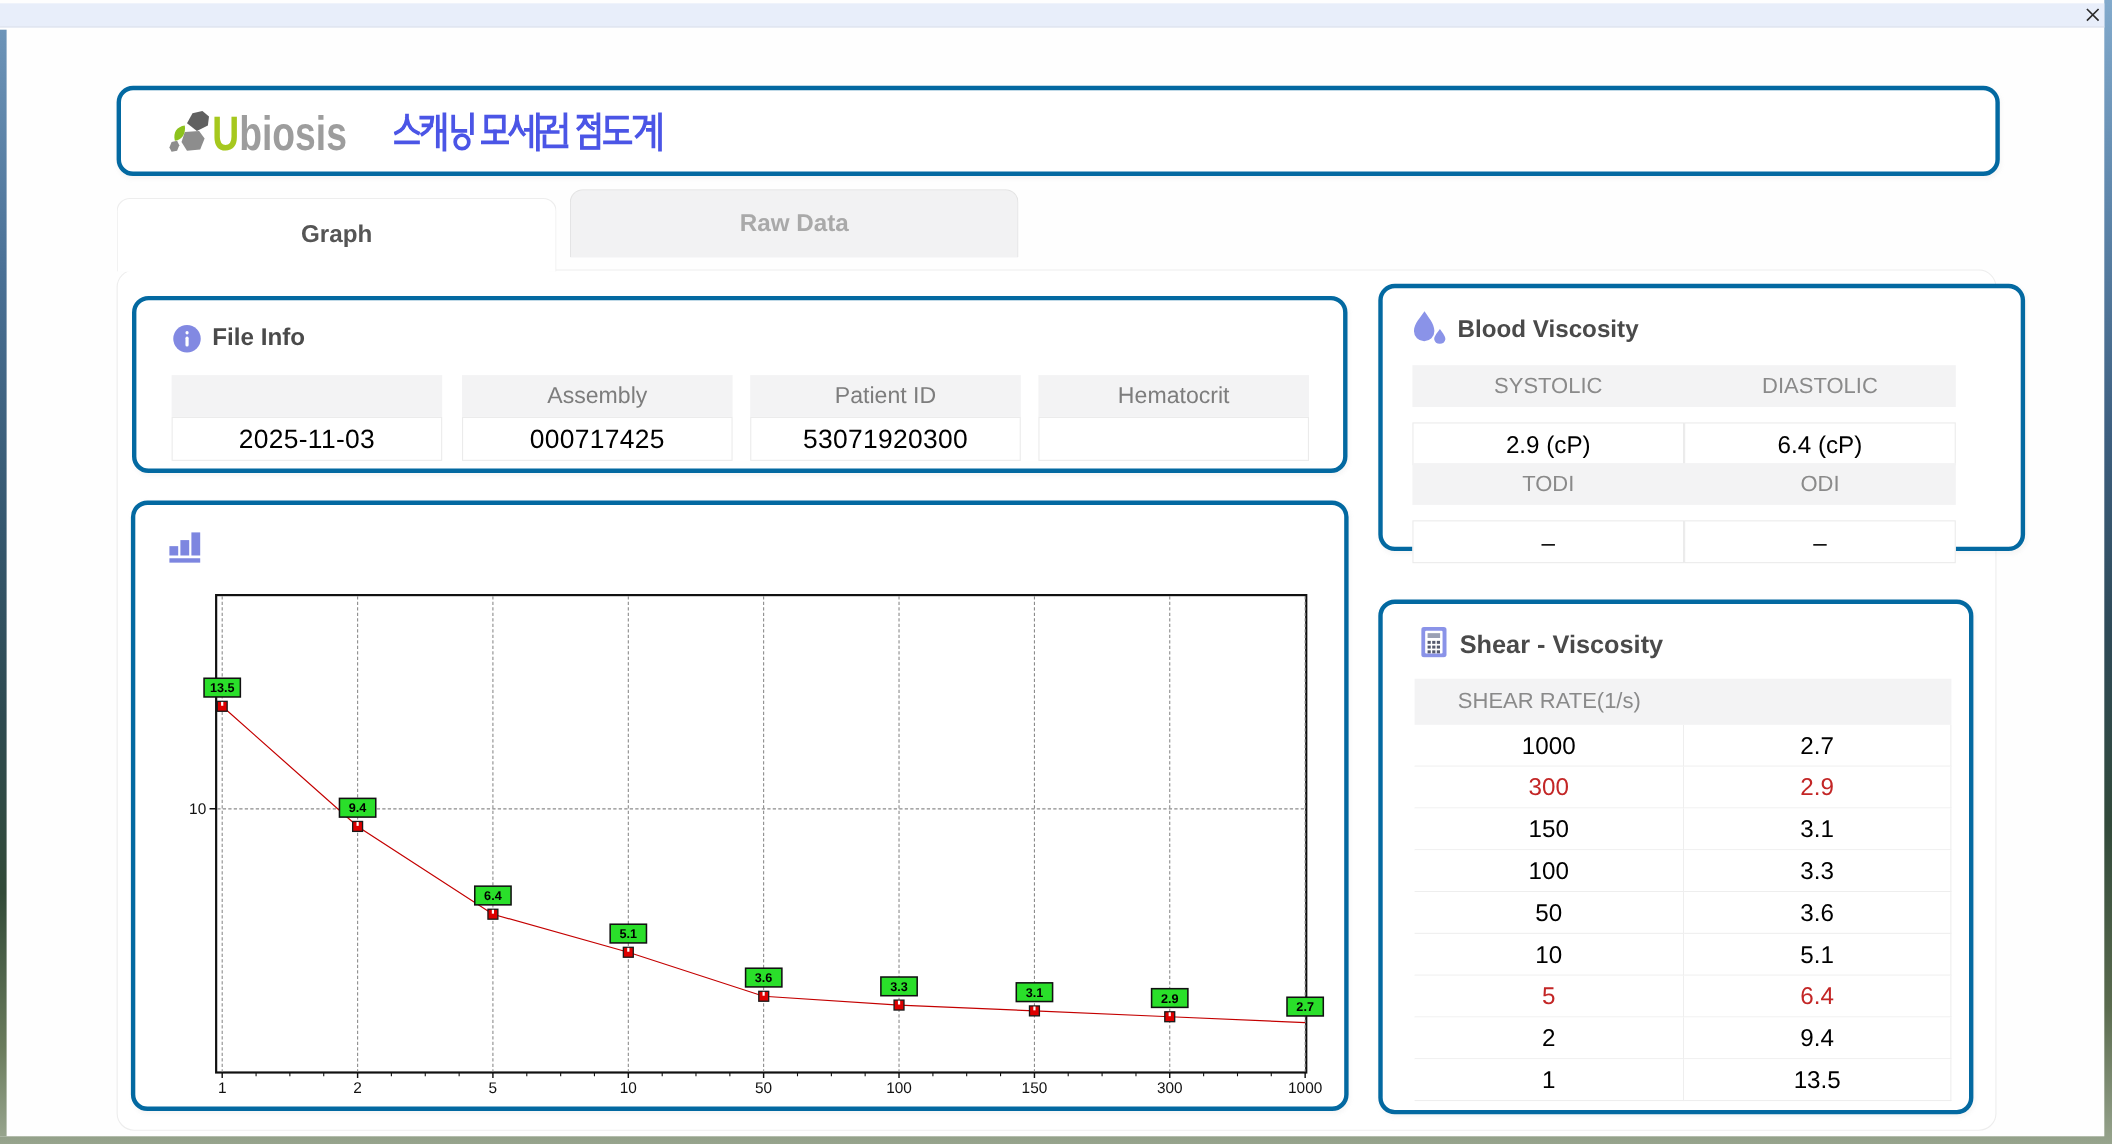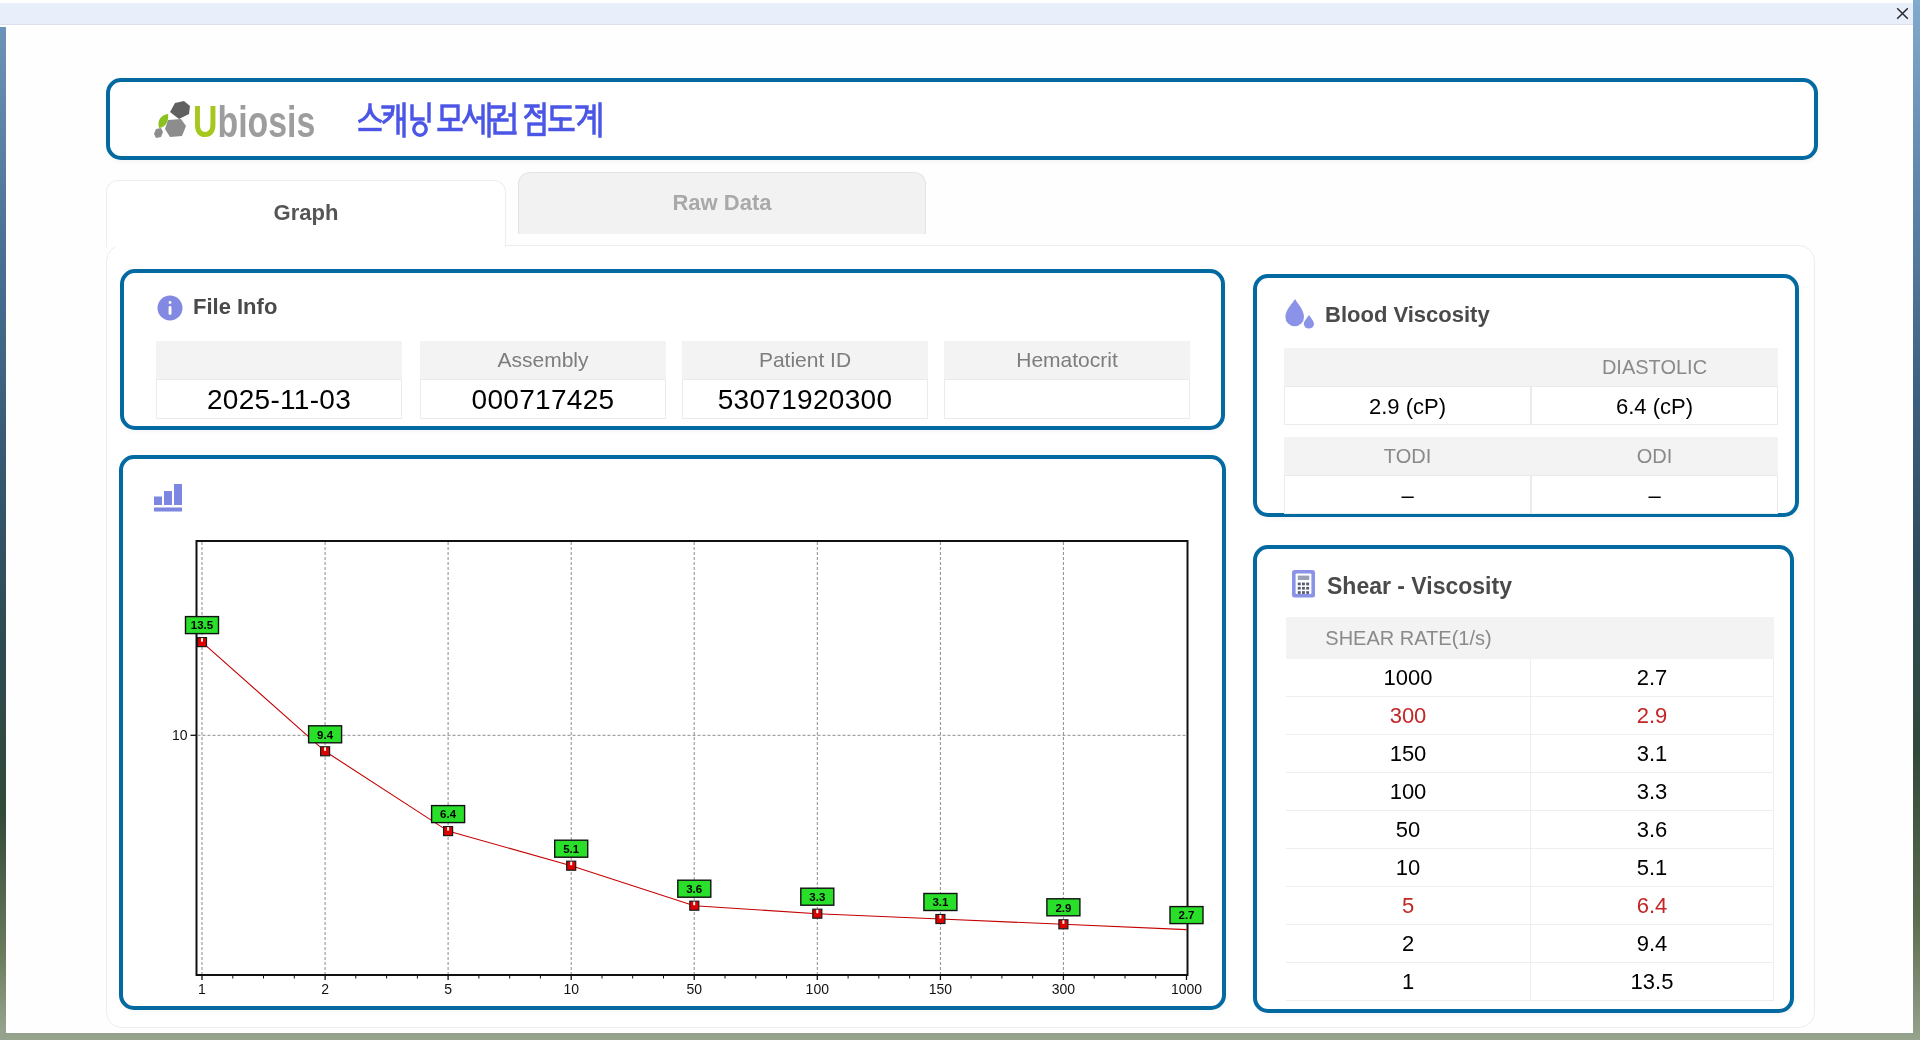--- a/index.html
+++ b/index.html
@@ -5,22 +5,22 @@
 html,body { width:1920px; height:1040px; overflow:hidden; font-family:"Liberation Sans", sans-serif; }
 body { background:linear-gradient(180deg,#82aacc 0%,#5e86ab 18%,#3d5f80 38%,#2e4a58 55%,#31493a 72%,#5a6b4e 88%,#97a48d 100%); position:relative; }
 #win { position:absolute; left:0; top:0; width:1913px; height:1033px; background:#fefefe; }
 #lstrip { position:absolute; left:0; top:27px; width:6px; height:1006px; background:linear-gradient(180deg,#6d94b8 0%,#4a7095 22%,#35576e 45%,#2e4a50 62%,#324a38 78%,#6a7b5c 92%,#97a48d 100%); }
 #topbar { position:absolute; left:0; top:3px; width:1913px; height:22px; background:#e8eefa; border-bottom:1px solid #dde1ec; }
 .card { position:absolute; background:#fff; border:4px solid #0369a1; border-radius:15px; box-shadow:1px 2px 4px rgba(180,180,180,0.12); }
 .abs { position:absolute; }
 .th { position:absolute; background:#f3f3f4; }
 .thx { position:absolute; color:#7d7d7d; font-size:21px; text-align:center; z-index:2; }
 .thx2 { position:absolute; color:#8a8a8a; font-size:20px; text-align:center; z-index:2; }
-.tv { position:absolute; background:#fff; border:1px solid #ebebeb; color:#000; font-size:28px; letter-spacing:0.3px; text-align:center; }
-.tvb { position:absolute; background:#fff; border:1px solid #ebebeb; color:#000; font-size:22px; text-align:center; }
+.tv { position:absolute; background:#fff; border:1px solid #ebebeb; color:#000; font-size:24px; letter-spacing:0.3px; text-align:center; }
+.tvb { position:absolute; background:#fff; border:1px solid #ebebeb; color:#000; font-size:22px; text-align:center;margin-top:14px; }
 .tv2 { position:absolute; background:#fff; border-bottom:1px solid #eeeeee; border-right:1px solid #eeeeee; color:#000; font-size:22px; text-align:center; }
 .tvr { position:absolute; background:#fff; border-bottom:1px solid #eeeeee; border-right:1px solid #eeeeee; color:#c32626; font-size:22px; text-align:center; }
 .title { position:absolute; font-weight:bold; color:#4a4a4a; font-size:22px; }
 </style></head>
 <body>
 <div id="win"></div>
 <div id="lstrip"></div>
 <div id="topbar"></div>
 <svg width="13" height="13" viewBox="0 0 13 13" style="position:absolute;left:1896px;top:7px">
 <path d="M1.2 1.2 L11.8 11.8 M11.8 1.2 L1.2 11.8" stroke="#2b2b2b" stroke-width="1.5"></path>
@@ -176,27 +176,28 @@
 <text x="694.3" y="441.9" font-size="11.5" font-weight="bold" fill="#000" text-anchor="middle">3.3</text>
 <rect x="800.9" y="434.5" width="33" height="17" fill="#2adf2a" stroke="#111" stroke-width="1.4"></rect>
 <text x="817.4" y="447.2" font-size="11.5" font-weight="bold" fill="#000" text-anchor="middle">3.1</text>
 <rect x="923.9" y="439.8" width="33" height="17" fill="#2adf2a" stroke="#111" stroke-width="1.4"></rect>
 <text x="940.4" y="452.5" font-size="11.5" font-weight="bold" fill="#000" text-anchor="middle">2.9</text>
 <rect x="1047.0" y="447.6" width="33" height="17" fill="#2adf2a" stroke="#111" stroke-width="1.4"></rect>
 <text x="1063.5" y="460.3" font-size="11.5" font-weight="bold" fill="#000" text-anchor="middle">2.7</text>
 </svg>
 </div>
 
-<div class="card" style="left:1253px;top:274px;width:546px;height:243px">
+<div class="card" style="left:1253px;top:258px;width:588px;height:243px">
 <svg width="30" height="34" viewBox="0 0 30 34" style="position:absolute;left:28px;top:20px">
 <path d="M10 1 C13 6 19 12 19 19 A9.3 9.3 0 0 1 0.4 19 C0.4 12 7 6 10 1 Z" fill="#8a93e8"></path>
 <path d="M24 17 C25.6 19.6 29 23 29 26.3 A5.2 5.2 0 0 1 18.8 26.3 C18.8 23 22.4 19.6 24 17 Z" fill="#8a93e8"></path>
 </svg>
 <div class="title" style="left:68px;top:24px">Blood Viscosity</div>
 <div class="th" style="left:27px;top:70px;width:494px;height:38px;line-height:38px"></div>
+<div class="thx2" style="left:27px;top:70px;width:247px;height:38px;line-height:38px">SYSTOLIC</div>
 <div class="thx2" style="left:274px;top:70px;width:247px;height:38px;line-height:38px">DIASTOLIC</div>
 <div class="tvb" style="left:27px;top:108px;width:247px;height:39px;line-height:39px">2.9&nbsp;(cP)</div>
 <div class="tvb" style="left:274px;top:108px;width:247px;height:39px;line-height:39px">6.4&nbsp;(cP)</div>
 <div class="th" style="left:27px;top:159px;width:494px;height:38px;line-height:38px"></div>
 <div class="thx2" style="left:274px;top:159px;width:247px;height:38px;line-height:38px">ODI</div>
 <div class="thx2" style="left:27px;top:159px;width:247px;height:38px;line-height:38px">TODI</div>
 <div class="tvb" style="left:27px;top:197px;width:247px;height:39px;line-height:39px">–</div>
 <div class="tvb" style="left:274px;top:197px;width:247px;height:39px;line-height:39px">–</div>
 </div>
 

